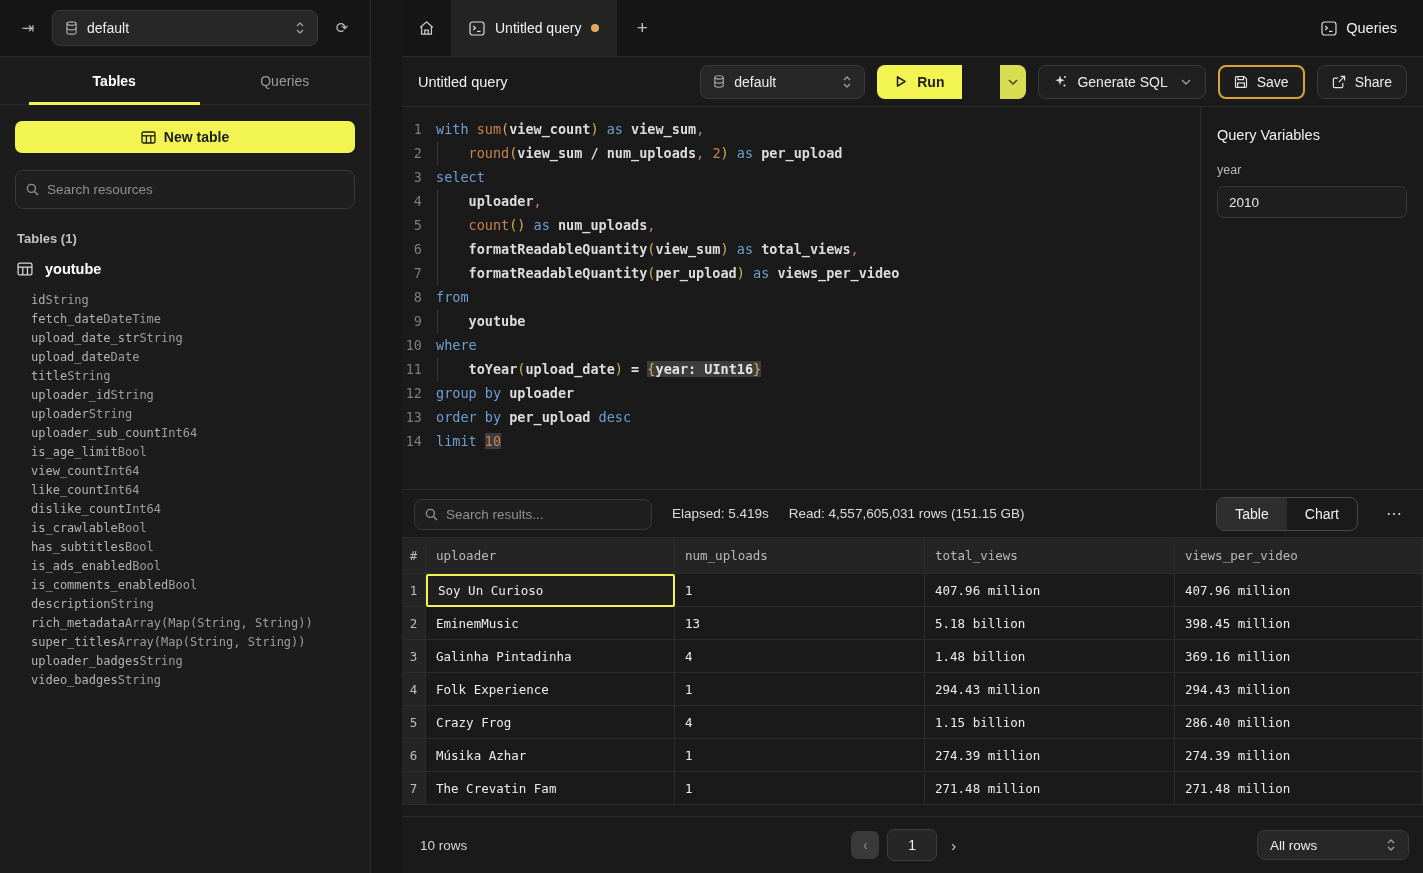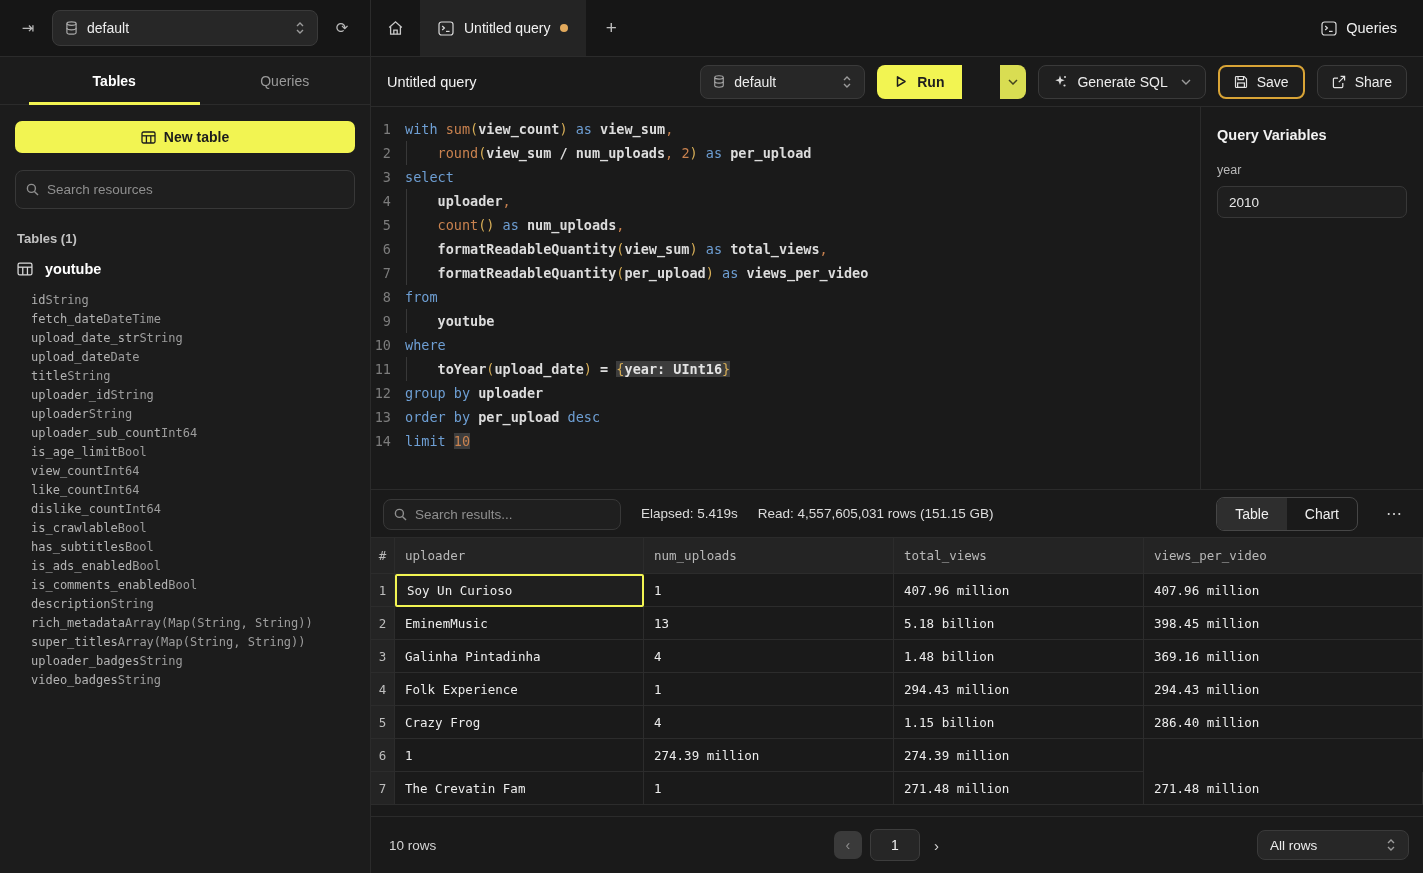--- a/index.html
+++ b/index.html
@@ -26,21 +26,21 @@
   .search-box input { background:none; border:none; outline:none; color:#d9d9d9; font-size:13.5px; width:100%; font-family:inherit; }
   .search-box input::placeholder { color:#8f8f8f; }
   .tables-heading { margin:22px 2px 10px; font-size:13px; font-weight:700; color:#c2c2c2; }
   .table-item { display:flex; align-items:center; gap:12px; padding:5px 2px 9px; color:#fff; font-size:14.5px; font-weight:600; cursor:pointer; }
   .col-list { margin-top:4px; }
   .col-row { display:flex; padding:2.5px 2px 2.5px 16px; font-size:12px; cursor:default; }
   .col-name { color:#b3b3b3; }
   .col-type { color:#9d9d9d; }
 
   
-  .main { flex:1; display:flex; flex-direction:column; background:#1a1a1a; }
+  .main { flex:1; display:flex; flex-direction:column; background:#1a1a1a;margin-left:31px; }
   .tabstrip { height:57px; background:#161616; border-bottom:1px solid #2b2b2b; display:flex; align-items:stretch; }
   .home-btn { width:49px; display:flex; align-items:center; justify-content:center; color:#c9c9c9; cursor:pointer; }
   .qtab { background:#242424; display:flex; align-items:center; gap:10px; padding:0 18px; font-size:14px; color:#f2f2f2; cursor:pointer; }
   .qtab .dot { width:8px; height:8px; border-radius:50%; background:var(--dot); }
   .plus-btn { width:50px; display:flex; align-items:center; justify-content:center; color:#bdbdbd; font-size:19px; cursor:pointer; background:none; border:none; }
   .tabstrip .spacer { flex:1; }
   .queries-top { display:flex; align-items:center; gap:9px; color:#f0f0f0; font-size:14.5px; padding:0 26px; cursor:pointer; background:none; border:none; font-family:inherit; }
 
   .query-toolbar { height:50px; display:flex; align-items:center; padding:0 16px; gap:12px; border-bottom:1px solid #2b2b2b; }
   .query-title { font-size:14.5px; color:#f2f2f2; flex:1; }
@@ -62,21 +62,21 @@
   .tk-f { color:#c9824f; }
   .tk-p { color:#d7ae57; }
   .tk-t { color:#dcdcdc; font-weight:600; }
   .tk-o { color:#c9824f; }
   .tk-n { color:#c9824f; }
   .tk-hb { color:#d7ae57; background:#3d3d3d; }
   .tk-ht { color:#e3e3e3; background:#3d3d3d; font-weight:600; }
   .tk-hn { color:#c9824f; background:#3d3d3d; }
 
   .vars-panel { width:223px; min-width:223px; border-left:1px solid #2b2b2b; padding:20px 16px; }
-  .vars-heading { font-size:14.5px; font-weight:700; color:#f2f2f2; }
+  .vars-heading { font-size:14.5px; font-weight:400; color:#f2f2f2; }
   .var-label { margin-top:20px; font-size:12.5px; color:#b9b9b9; }
   .var-input { margin-top:9px; width:100%; height:32px; background:#1f1f1f; border:1px solid #383838; border-radius:7px; color:#e8e8e8; font-size:13.5px; padding:0 11px; font-family:inherit; }
 
   
   .results { height:383px; display:flex; flex-direction:column; }
   .results-toolbar { height:47px; display:flex; align-items:center; padding:0 12px; gap:20px; }
   .results-search { width:238px; height:31px; margin-top:2px; }
   .meta-text { font-size:13.5px; color:#dcdcdc; }
   .results-toolbar .spacer { flex:1; }
   .seg { display:flex; border:1px solid #464646; border-radius:8px; overflow:hidden; height:34px; }
@@ -479,20 +479,21 @@
   <div class="rrow">
     <div class="rcell ncell">5</div>
     <div class="rcell">Crazy Frog</div>
     <div class="rcell">4</div>
     <div class="rcell">1.15 billion</div>
     <div class="rcell">286.40 million</div>
   </div>
 
   <div class="rrow">
     <div class="rcell ncell">6</div>
+    <div class="rcell">Músika Azhar</div>
     <div class="rcell">1</div>
     <div class="rcell">274.39 million</div>
     <div class="rcell">274.39 million</div>
   </div>
 
   <div class="rrow">
     <div class="rcell ncell">7</div>
     <div class="rcell">The Crevatin Fam</div>
     <div class="rcell">1</div>
     <div class="rcell">271.48 million</div>

